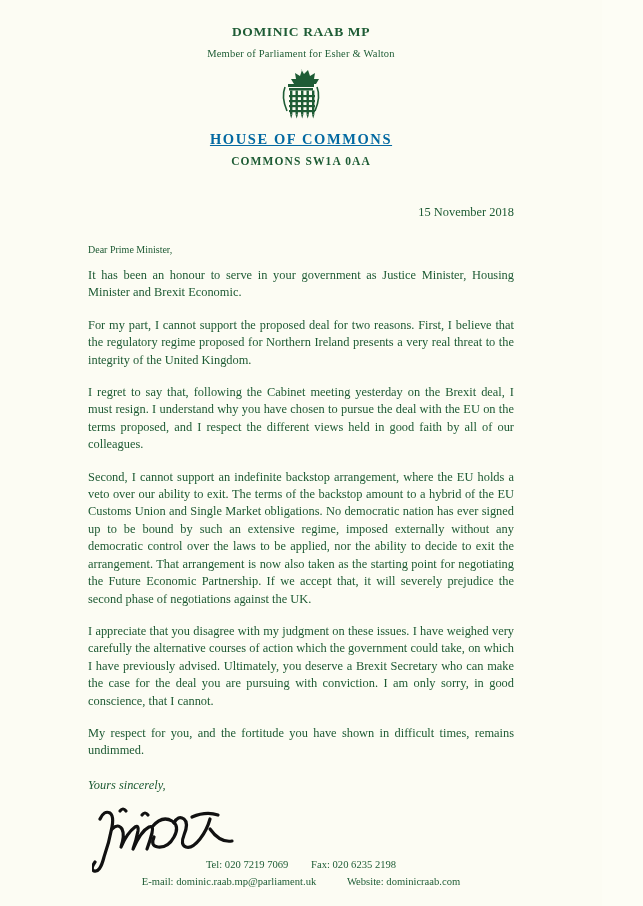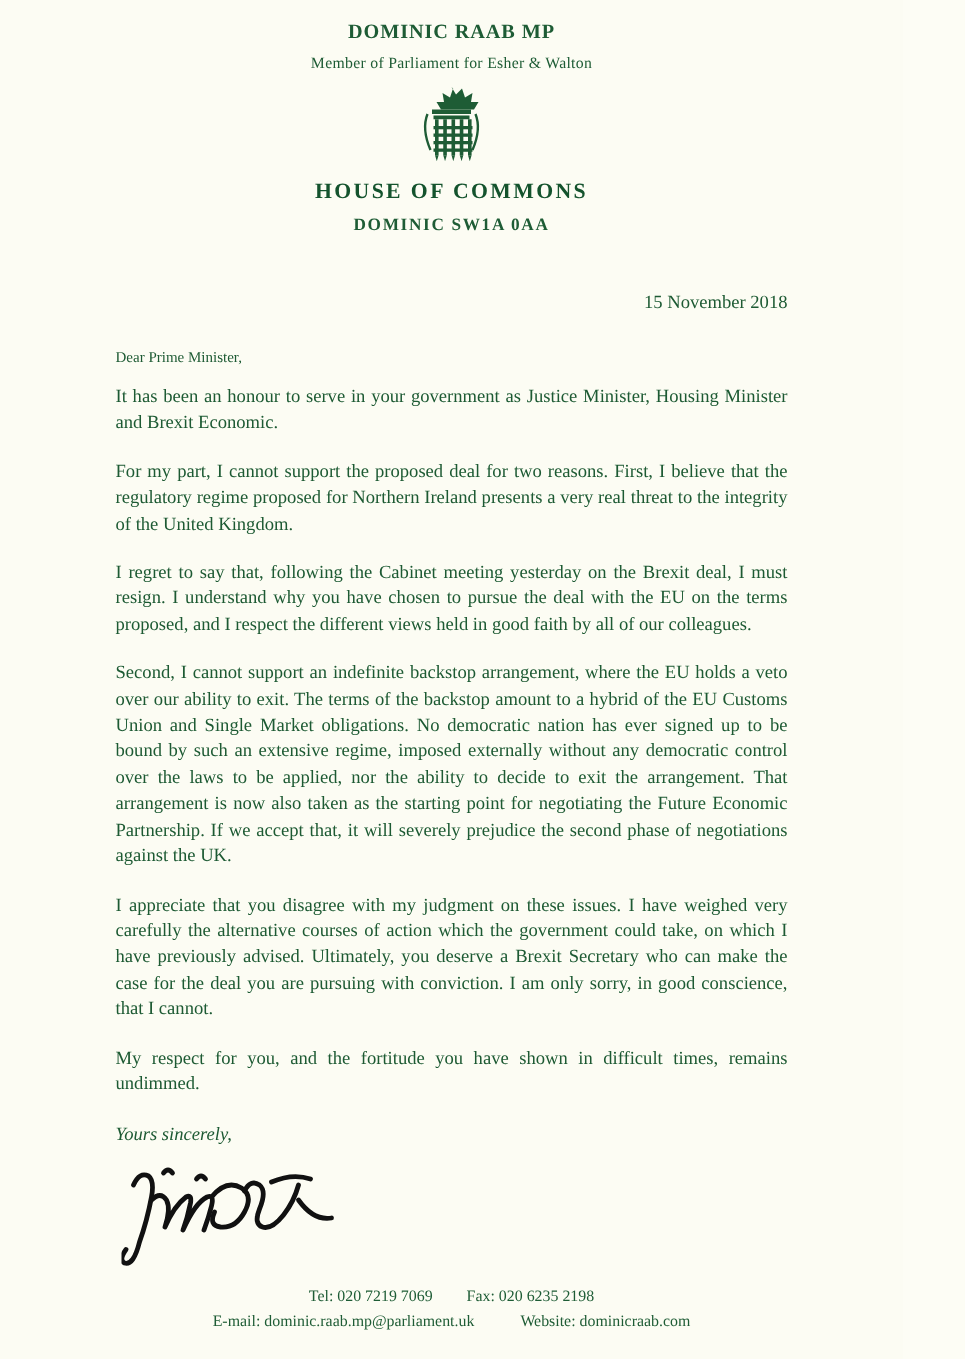--- a/index.html
+++ b/index.html
@@ -12,21 +12,21 @@
     background: #fdfdf5;
     font-family: "Liberation Serif", serif;
     color: #1d5a33;
     overflow: hidden;
   }
   .page {
     position: relative;
     width: 602px;
     height: 906px;
     box-sizing: border-box;
-    padding: 5px;
+    padding: 16px;
     background: #fcfcf3;
   }
   .letterhead {
     text-align: center;
     padding-top: 8px;
   }
   .lh-name {
     font-size: 13.5px;
     letter-spacing: 0.6px;
     font-weight: bold;
@@ -42,21 +42,22 @@
     margin: 8px auto 4px auto;
     width: 60px;
     height: 58px;
     display: block;
   }
   .lh-house {
     font-size: 14.5px;
     font-weight: bold;
     letter-spacing: 1.6px;
     margin-top: 6px;
-    color: #14532d;
+    color: #0369a1;
+    text-decoration: underline;
   }
   .lh-addr {
     font-size: 11.5px;
     font-weight: bold;
     letter-spacing: 1.1px;
     margin-top: 7px;
     color: #1e5c35;
   }
   .body-wrap {
     padding: 0 72px 0 72px;
@@ -131,21 +132,21 @@
         <rect x="18" y="43" width="26" height="2.2"></rect>
 
         <path d="M19 47.5 l1.2 4 1.2-4z M24.5 47.5 l1.2 4 1.2-4z M30 47.5 l1.2 4 1.2-4z M35.5 47.5 l1.2 4 1.2-4z M41 47.5 l1.2 4 1.2-4z"></path>
 
         <path d="M14 20 q-4 10 2 24" stroke="#1e5c35" stroke-width="1.6" fill="none"></path>
         <path d="M46 20 q4 10 -2 24" stroke="#1e5c35" stroke-width="1.6" fill="none"></path>
       </g>
     </svg>
 
     <div class="lh-house">HOUSE OF COMMONS</div>
-    <div class="lh-addr">DOMINIC SW1A 0AA</div>
+    <div class="lh-addr">COMMONS SW1A 0AA</div>
   </div>
 
   <div class="body-wrap">
     <div class="date">15 November 2018</div>
     <div class="salutation">Dear Prime Minister,</div>
 
     <p class="para">It has been an honour to serve in your government as Justice Minister, Housing Minister and Brexit Economic.</p>
     <p class="para">For my part, I cannot support the proposed deal for two reasons. First, I believe that the regulatory regime proposed for Northern Ireland presents a very real threat to the integrity of the United Kingdom.</p>
     <p class="para">I regret to say that, following the Cabinet meeting yesterday on the Brexit deal, I must resign. I understand why you have chosen to pursue the deal with the EU on the terms proposed, and I respect the different views held in good faith by all of our colleagues.</p>
     <p class="para">Second, I cannot support an indefinite backstop arrangement, where the EU holds a veto over our ability to exit. The terms of the backstop amount to a hybrid of the EU Customs Union and Single Market obligations. No democratic nation has ever signed up to be bound by such an extensive regime, imposed externally without any democratic control over the laws to be applied, nor the ability to decide to exit the arrangement. That arrangement is now also taken as the starting point for negotiating the Future Economic Partnership. If we accept that, it will severely prejudice the second phase of negotiations against the UK.</p>

